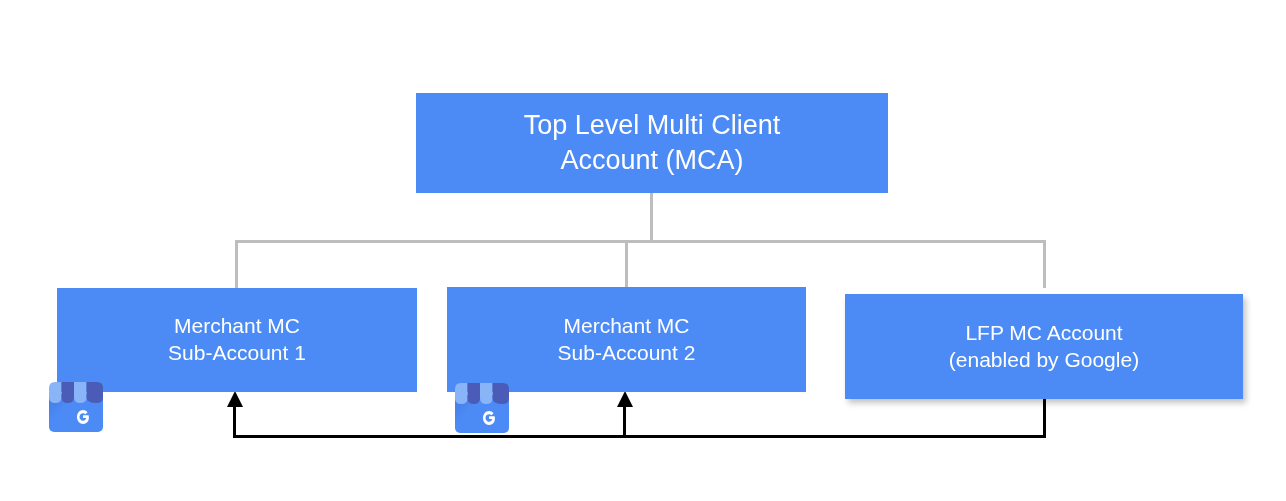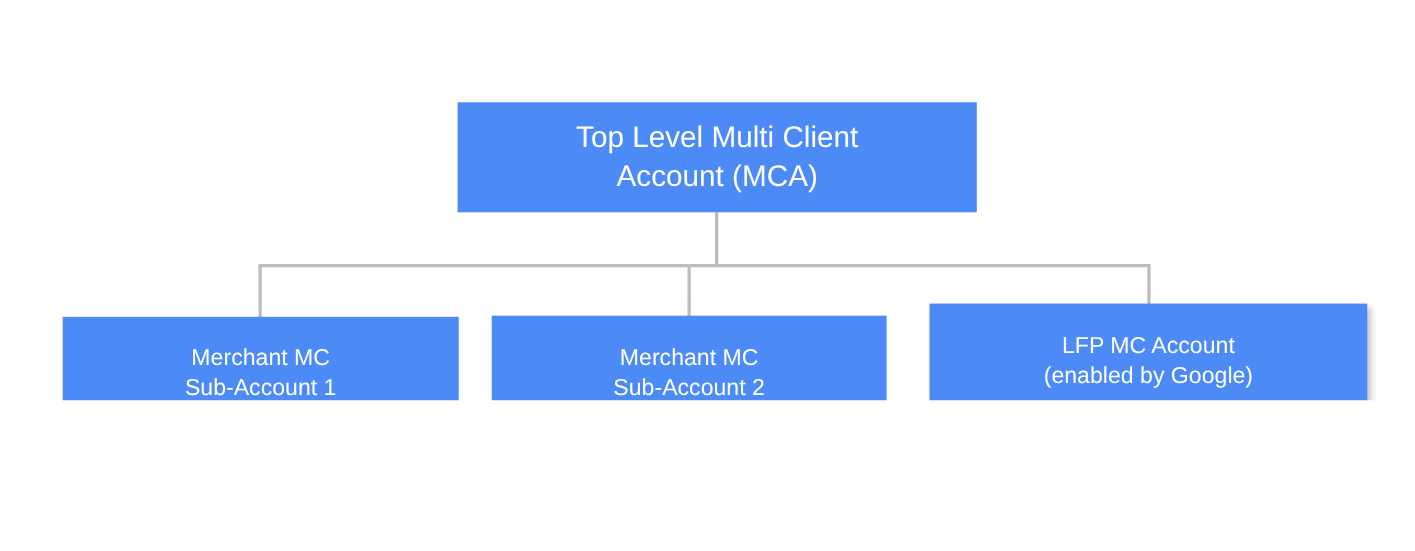--- a/index.html
+++ b/index.html
@@ -6,21 +6,21 @@
     margin: 0;
     padding: 0;
     background: #ffffff;
   }
   body {
     font-family: "Liberation Sans", sans-serif;
   }
   #canvas {
     position: relative;
     width: 1286px;
-    height: 364px;
+    height: 501px;
     background: #ffffff;
     overflow: hidden;
   }
 
   
   .node {
     position: absolute;
     background: #4c8bf5;
     color: #ffffff;
     display: flex;
@@ -56,21 +56,21 @@
   #node-sub2 {
     left: 447px;
     top: 287px;
     width: 359px;
     height: 105px;
     font-size: 21px;
   }
 
   #node-lfp {
     left: 845px;
-    top: 276px;
+    top: 294px;
     width: 398px;
     height: 105px;
     font-size: 21px;
     box-shadow: 3px 4px 6px rgba(0,0,0,0.24);
   }
 
   
   .conn {
     position: absolute;
     background: #bdbdbd;

